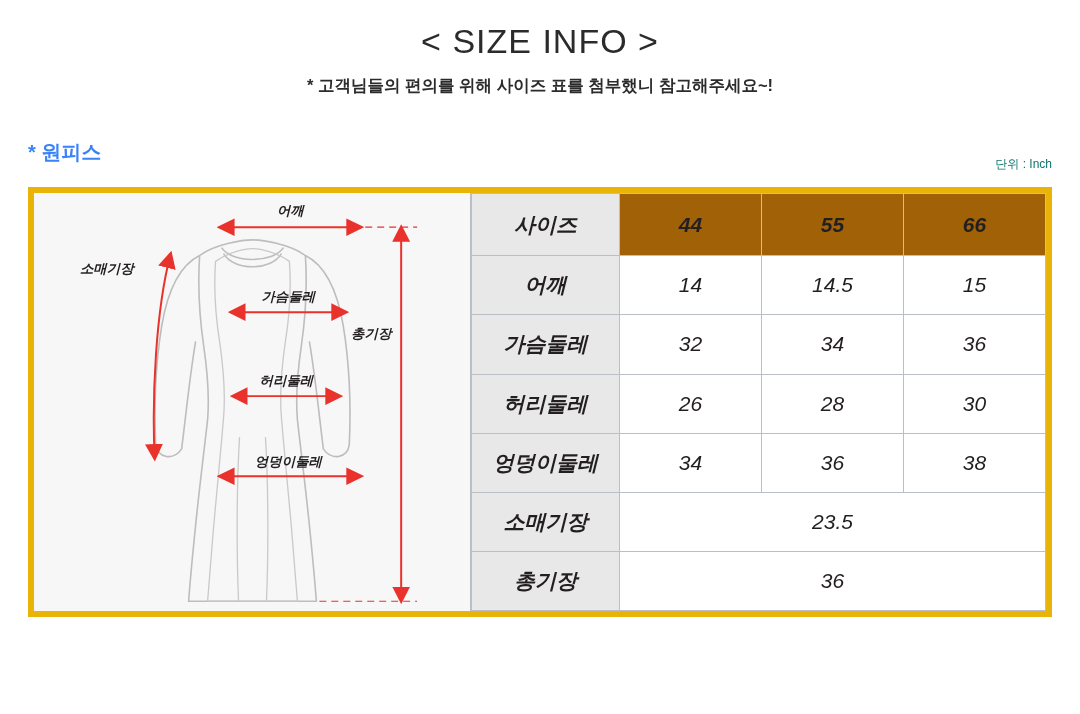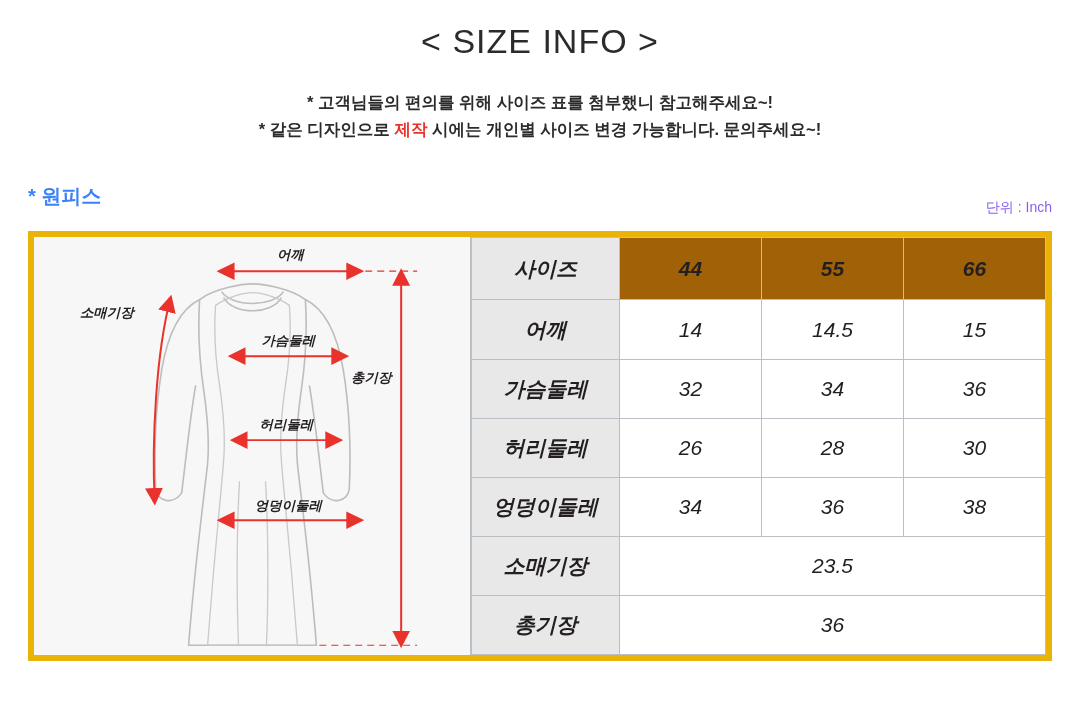--- a/index.html
+++ b/index.html
@@ -21,21 +21,21 @@
   .title {
     text-align: center;
     font-size: 34px;
     letter-spacing: 1px;
     color: #2b2b2b;
     margin: 22px 0 7px 0;
     font-weight: 400;
   }
   .subtitle-block {
     text-align: center;
-    margin-top: 28px;
+    margin-top: 11px;
     line-height: 1.65;
   }
   .subtitle {
     font-size: 16.5px;
     font-weight: bold;
     color: #2b2b2b;
   }
   .accent { color: #e8322b; }
 
   
@@ -49,22 +49,22 @@
     left: 0;
     top: 0;
     font-size: 20px;
     font-weight: bold;
     color: #3b82f6;
   }
   .unit-label {
     position: absolute;
     right: 0;
     bottom: 0;
-    font-size: 14px;
-    color: #8b5cf6;
+    font-size: 12px;
+    color: #0f766e;
   }
 
   
   .content {
     position: relative;
     margin: 14px 28px 0 28px;
     display: flex;
     align-items: stretch;
     border: 6px solid #eab308;
     background: #ffffff;
@@ -127,23 +127,20 @@
   
 </style>
 </head>
 <body>
 
 <h1 class="title">&lt; SIZE INFO &gt;</h1>
 
 <div class="subtitle-block">
   <div class="subtitle">
     <span>* 고객님들의 편의를 위해 사이즈 표를 첨부했니 참고해주세요~!</span>
-  </div>
-  <div class="subtitle">
-    <span>* 같은 디자인으로 </span><span class="accent">제작</span><span> 시에는 개인별 사이즈 변경 가능합니다. 문의주세요~!</span>
   </div>
 </div>
 
 <div class="label-row">
   <div class="section-label">* 원피스</div>
   <div class="unit-label">단위 : Inch</div>
 </div>
 
 <div class="content">
 

